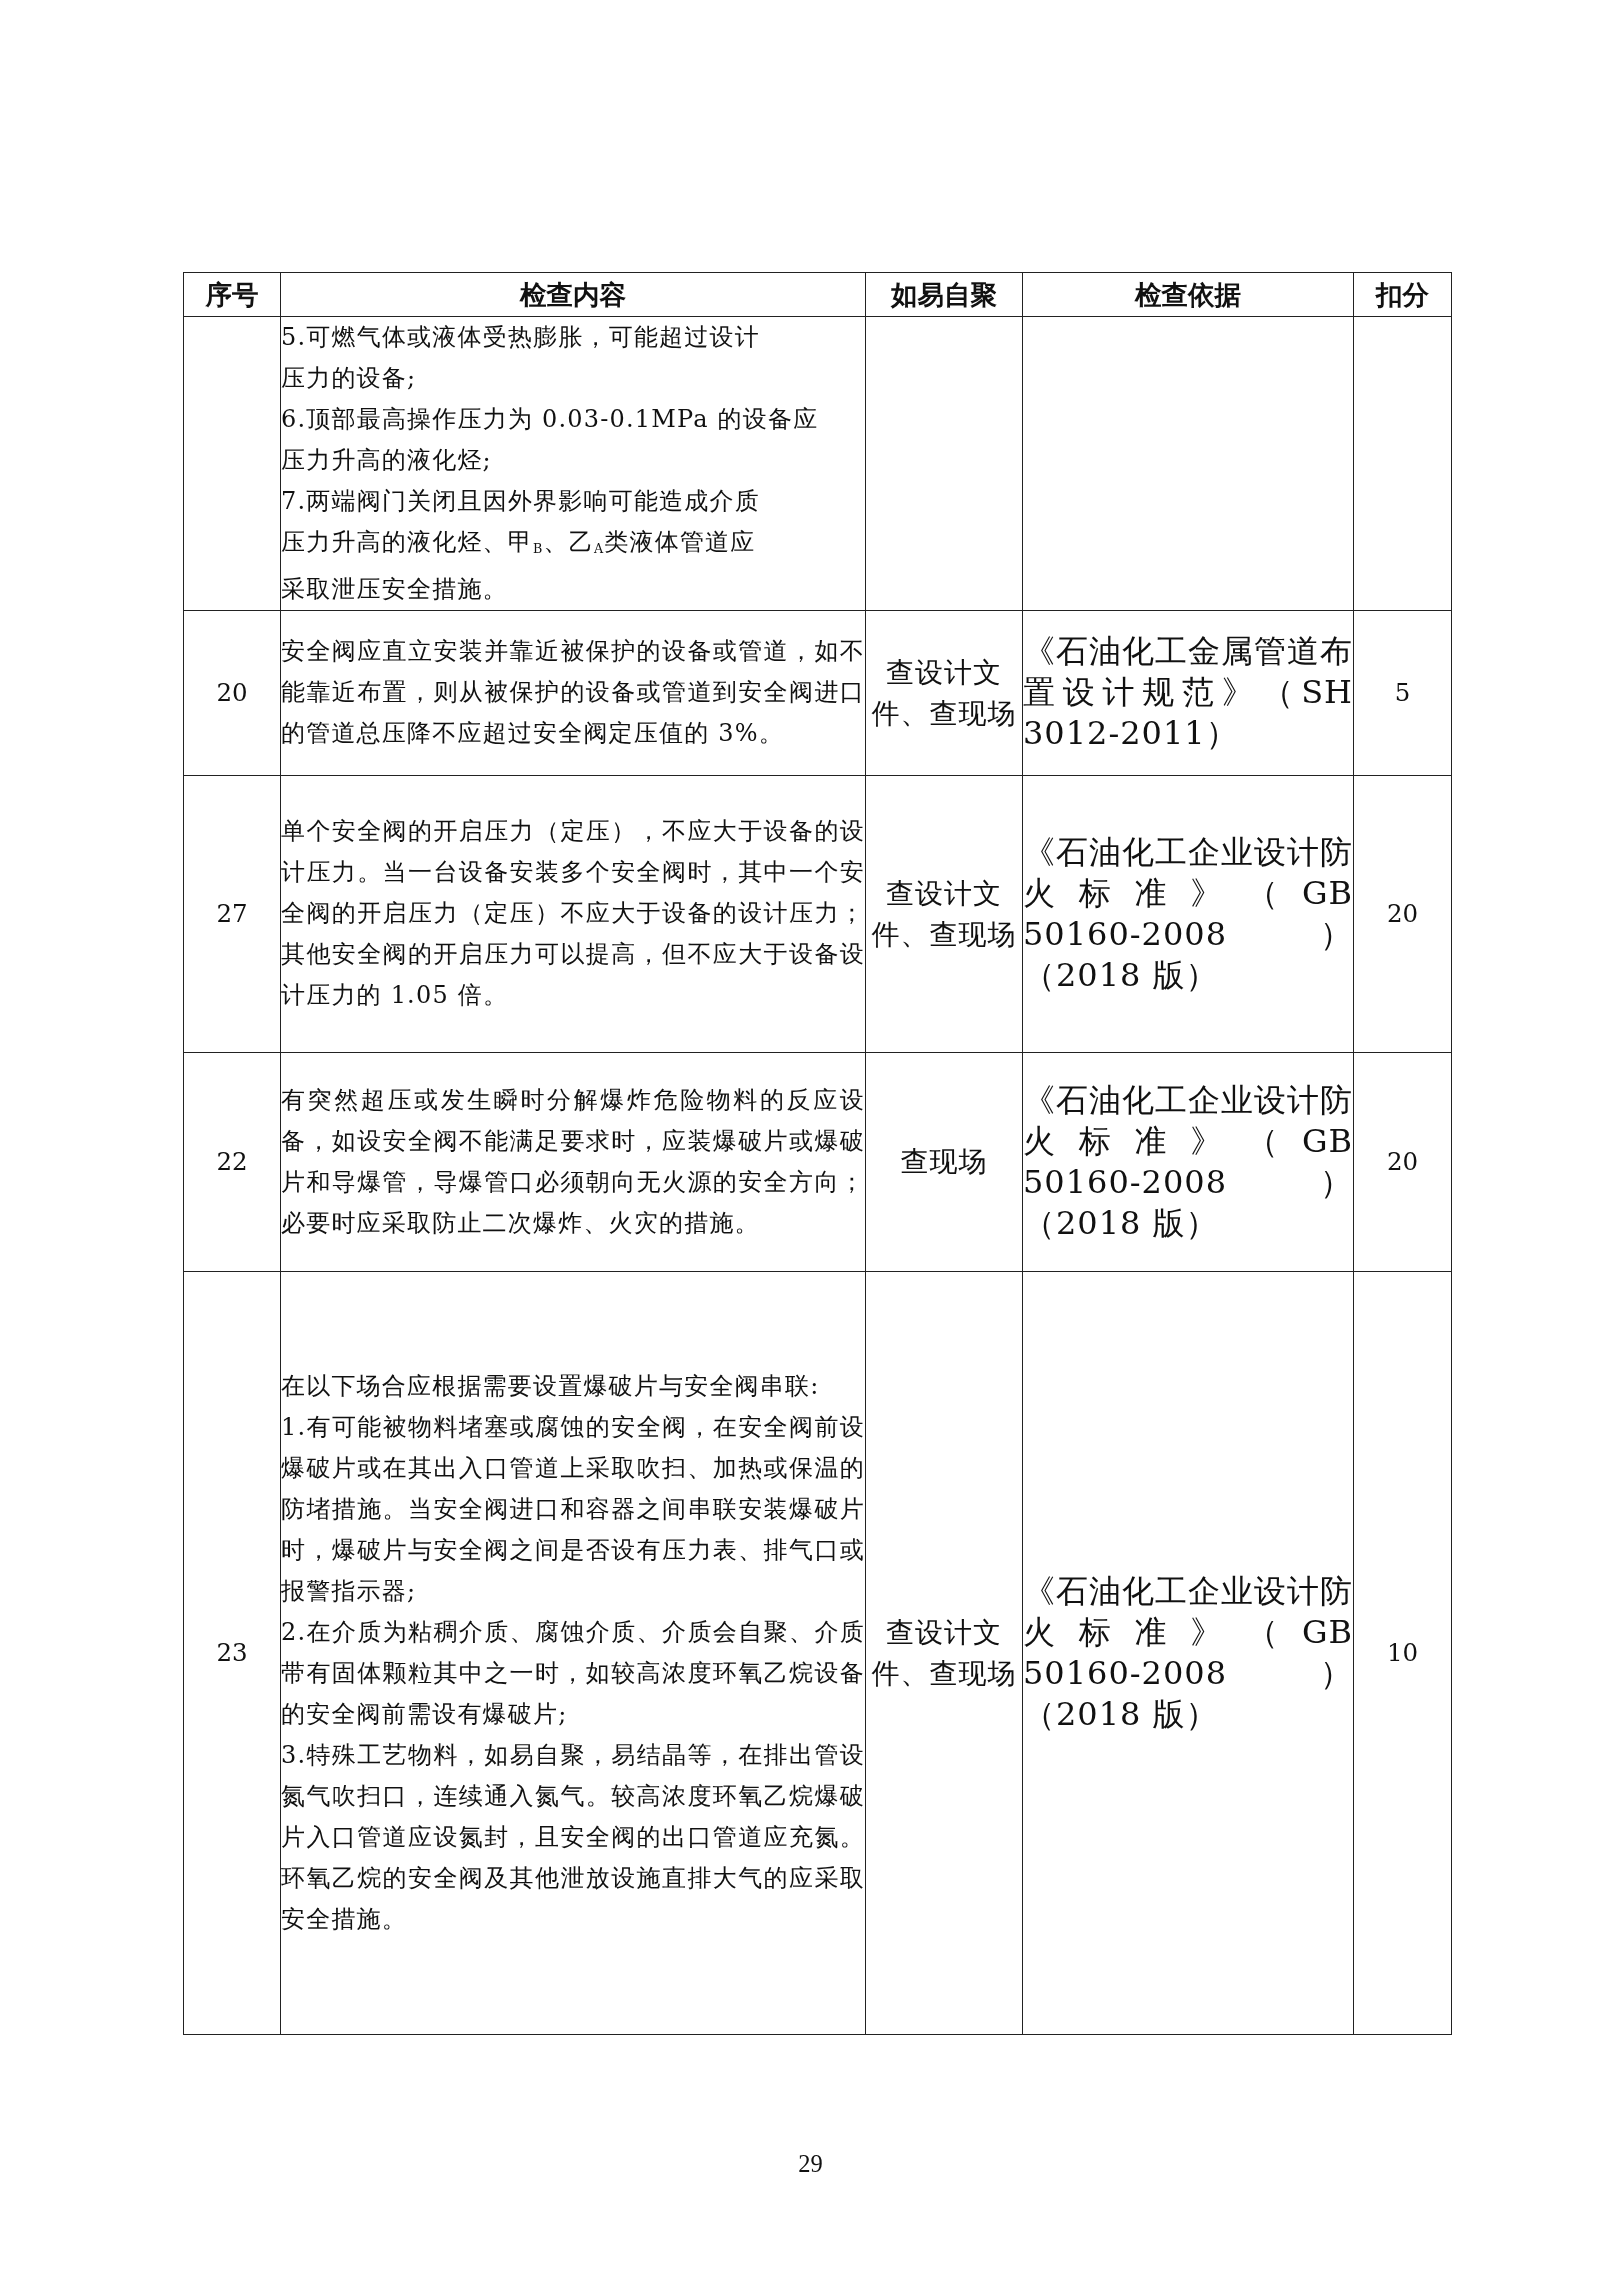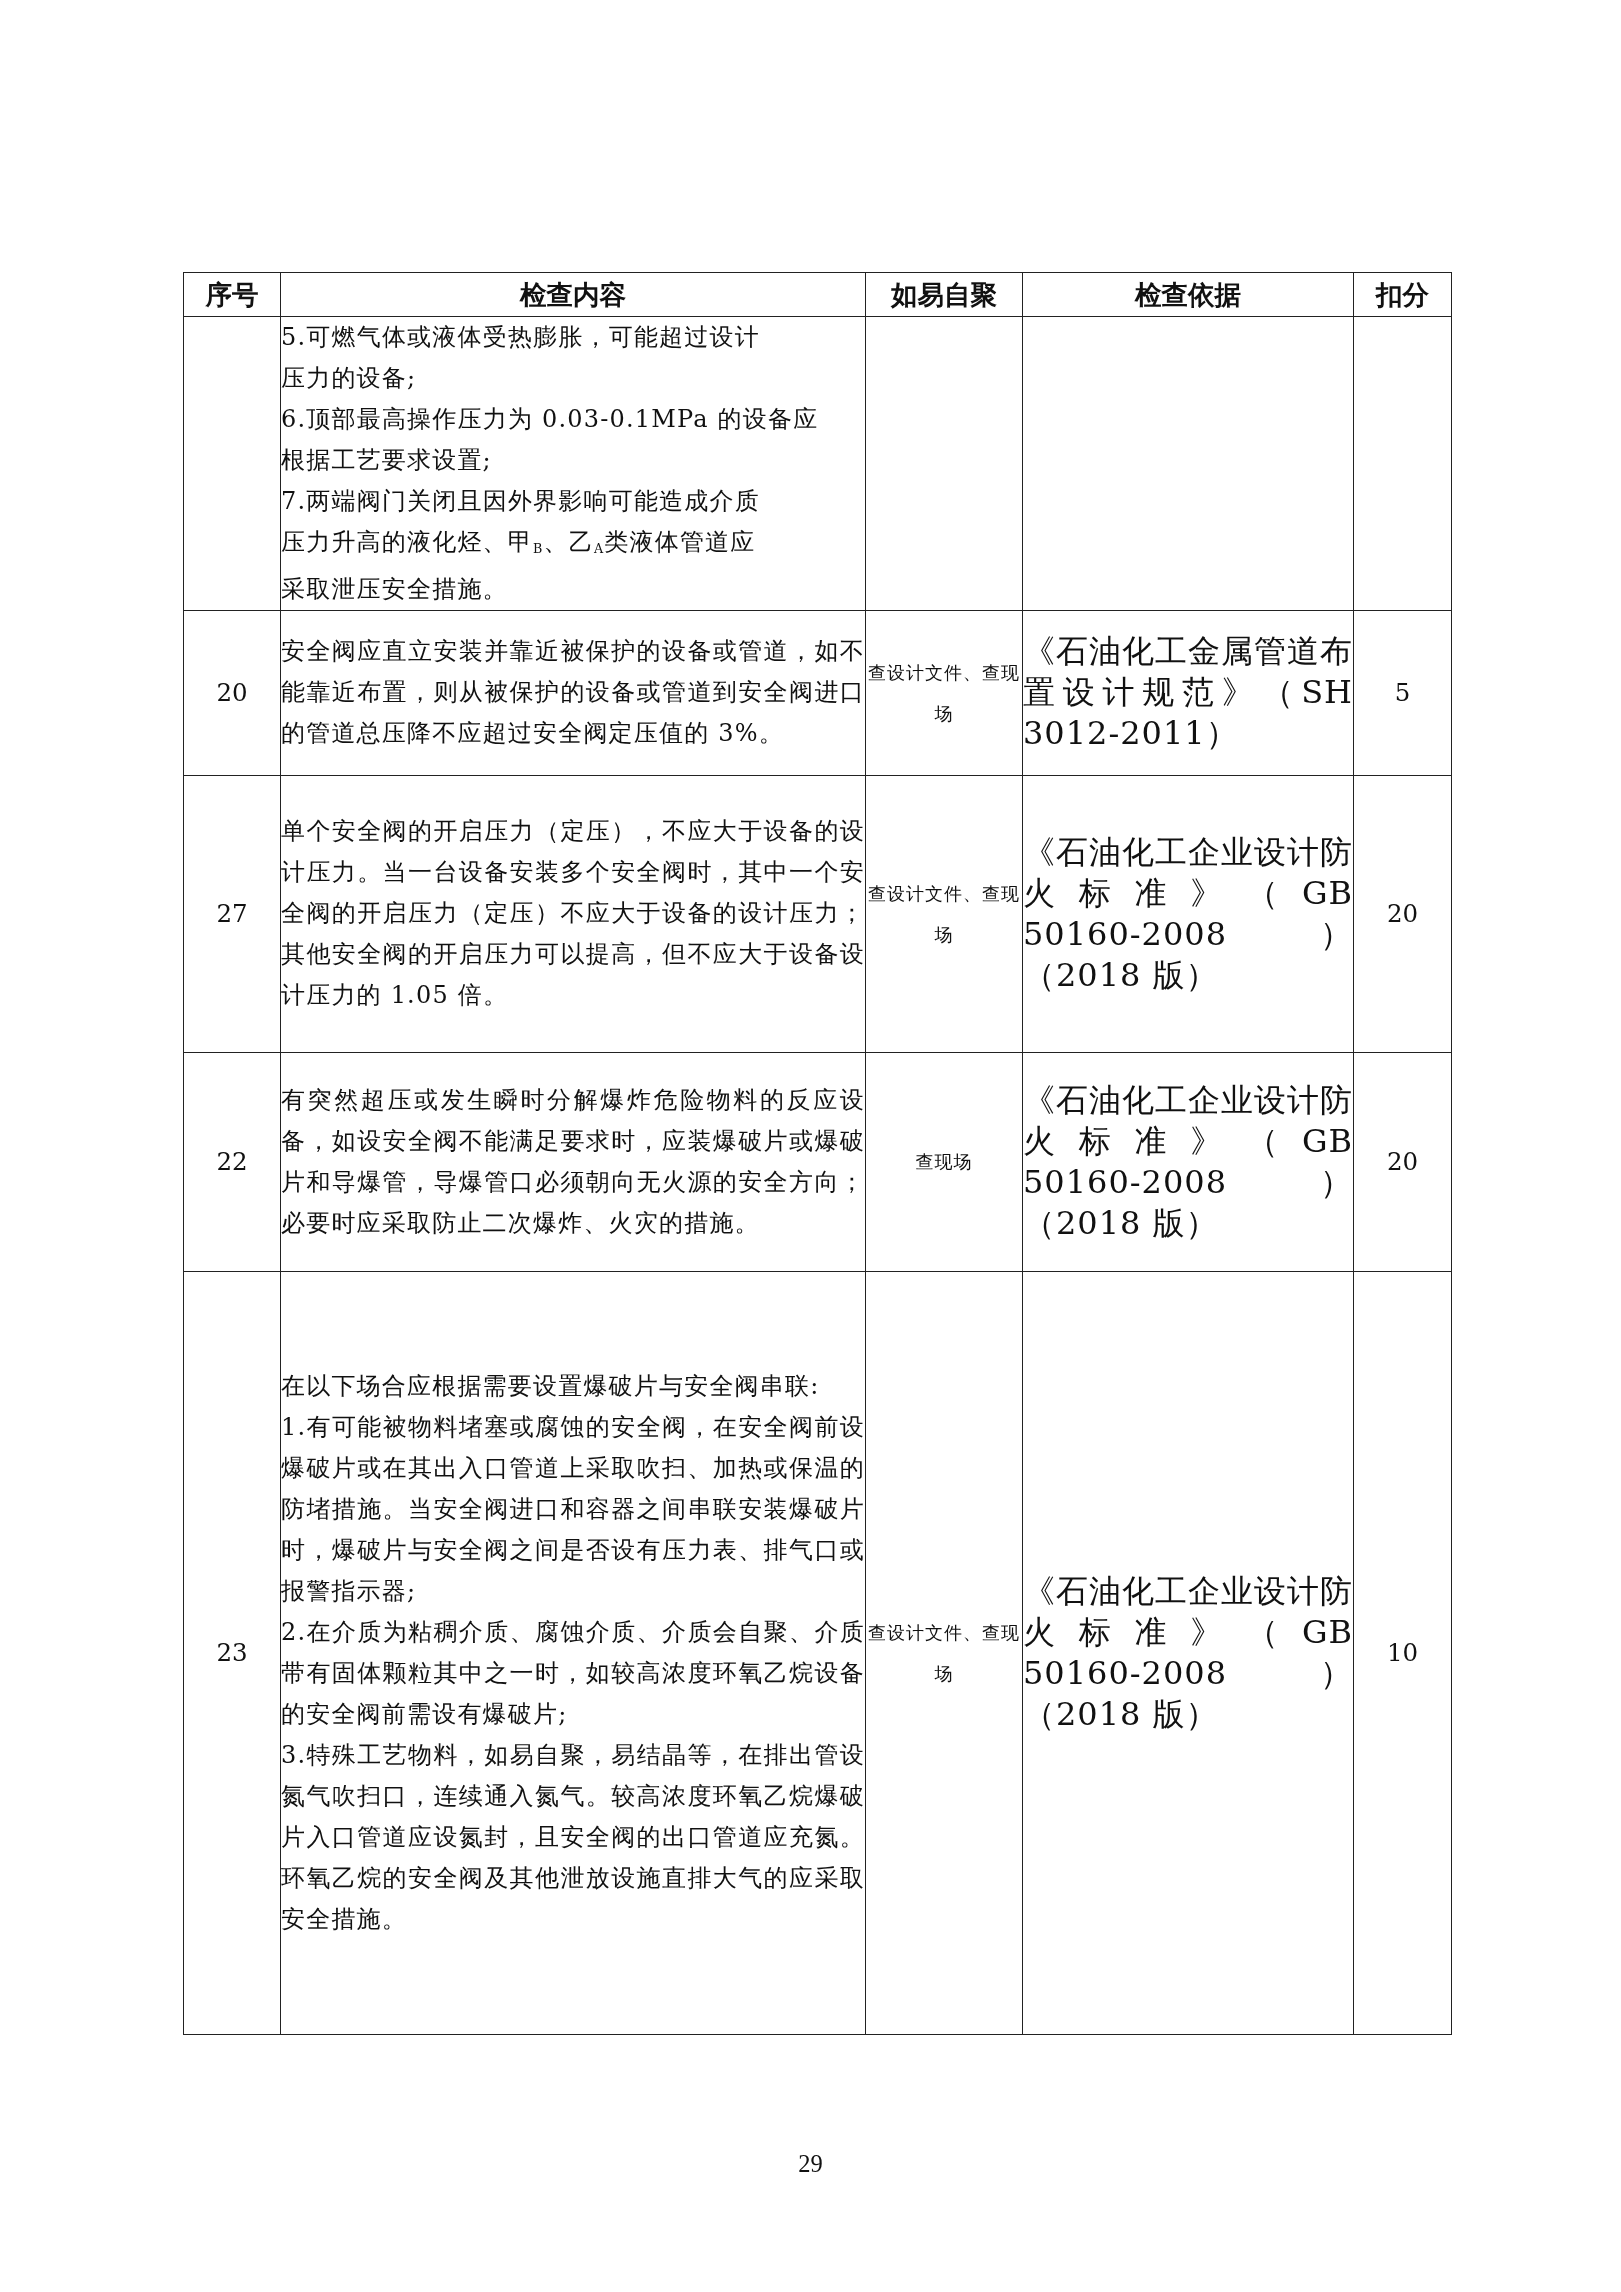--- a/index.html
+++ b/index.html
@@ -7,21 +7,21 @@
          font-family: "DejaVu Serif", "Liberation Serif", serif; color: #111; }
   .page { position: absolute; left: 0; top: 0; width: 1481px; height: 2293px; }
   table.check { position: absolute; left: 183px; top: 272px; width: 1268px;
     border-collapse: collapse; table-layout: fixed; }
   table.check td, table.check th { border: 1.6px solid #222; padding: 0; vertical-align: middle; }
   th { font-family: "DejaVu Sans", "Liberation Sans", sans-serif; font-weight: bold;
        font-size: 26.5px; height: 43px; text-align: center; color: #111; }
   td.num { text-align: center; font-size: 24.5px; }
   td.content { padding: 9.8px 11.8px 9.8px 13.7px; font-size: 24px; line-height: 41px;
                text-align: justify; letter-spacing: 1.2px; }
-  td.method { text-align: center; font-size: 18px; line-height: 41px; padding: 0 9.8px;
+  td.method { text-align: center; font-size: 28px; line-height: 41px; padding: 0 9.8px;
               letter-spacing: 1px; }
   td.basis { font-size: 32px; line-height: 41px; padding: 0 13.7px;
              text-align: justify; text-align-last: left; letter-spacing: 1px; }
   td.score { text-align: center; font-size: 24.5px; }
   .line { display: block; }
   sub { font-size: 12.7px; vertical-align: -2.9px; }
   .pagenum { position: absolute; left: 0; width: 1621px; top: 2150px; text-align: center;
              font-size: 24.5px; font-family: "Liberation Serif", "DejaVu Serif", serif; }
 </style>
 </head>
@@ -45,21 +45,21 @@
         <th>扣分</th>
       </tr>
     </thead>
     <tbody>
       <tr style="height:286px">
         <td class="num"></td>
         <td class="content">
           <span class="line">5.可燃气体或液体受热膨胀，可能超过设计</span>
           <span class="line">压力的设备;</span>
           <span class="line">6.顶部最高操作压力为 0.03-0.1MPa 的设备应</span>
-          <span class="line">根据工艺要求设置;</span>
+          <span class="line">压力升高的液化烃;</span>
           <span class="line">7.两端阀门关闭且因外界影响可能造成介质</span>
           <span class="line"><span>压力升高的液化烃、甲</span><sub>B</sub><span>、乙</span><sub>A</sub><span>类液体管道应</span></span>
           <span class="line">采取泄压安全措施。</span>
         </td>
         <td class="method"></td>
         <td class="basis"></td>
         <td class="score"></td>
       </tr>
 
       <tr style="height:165px">

